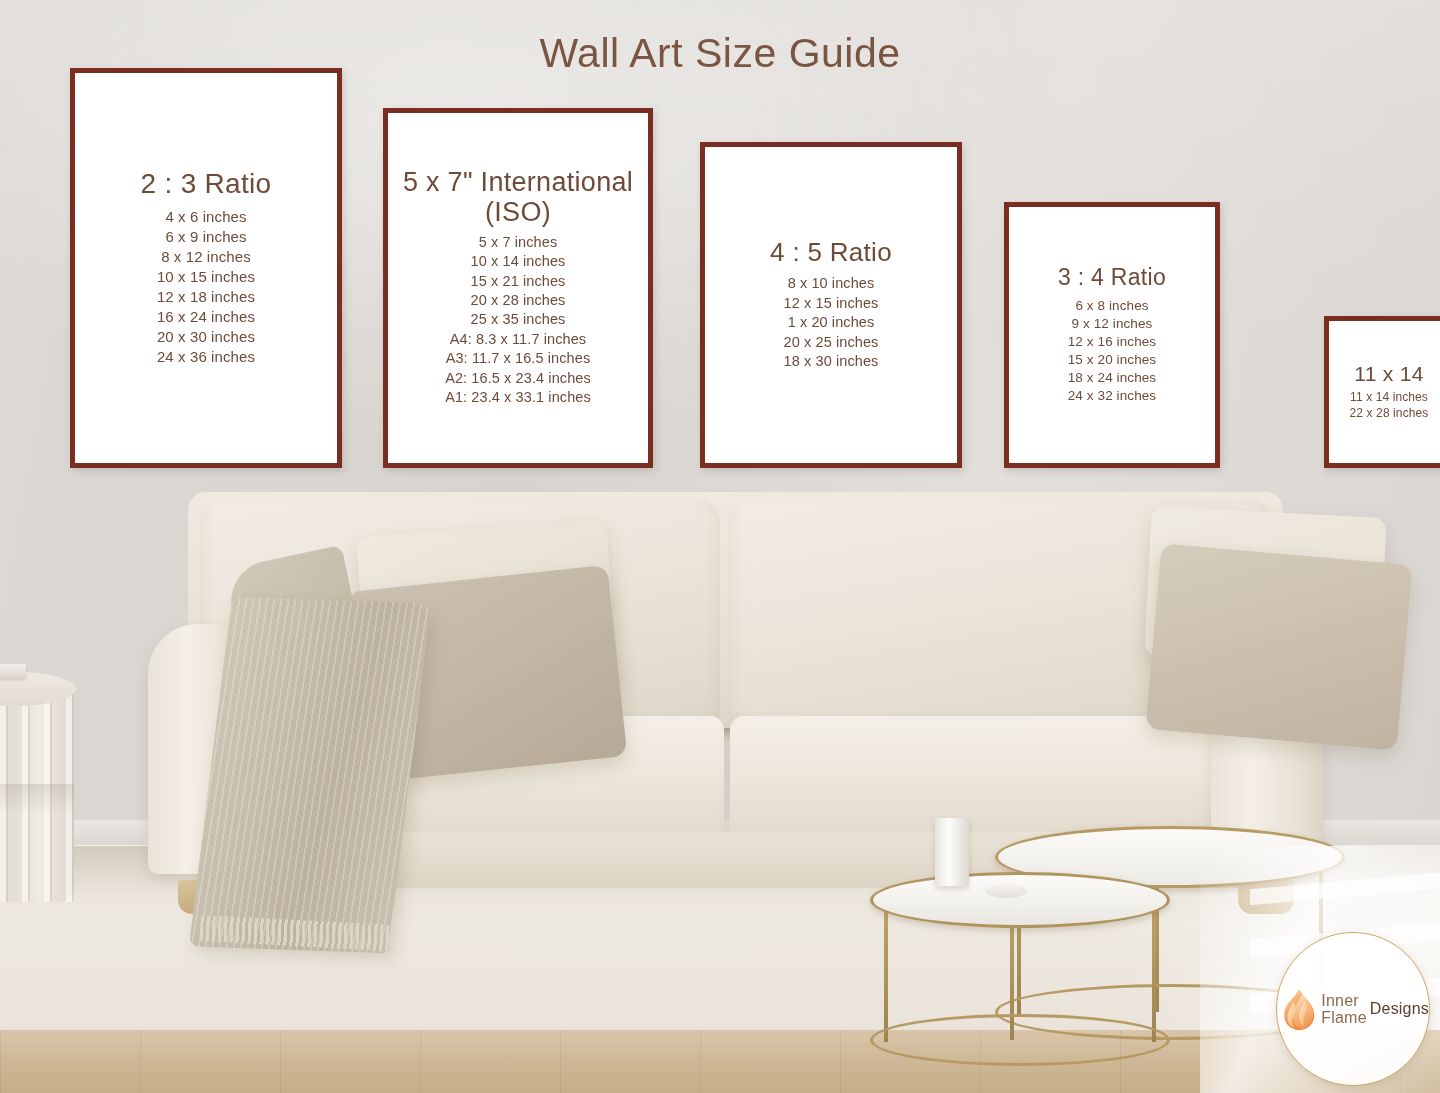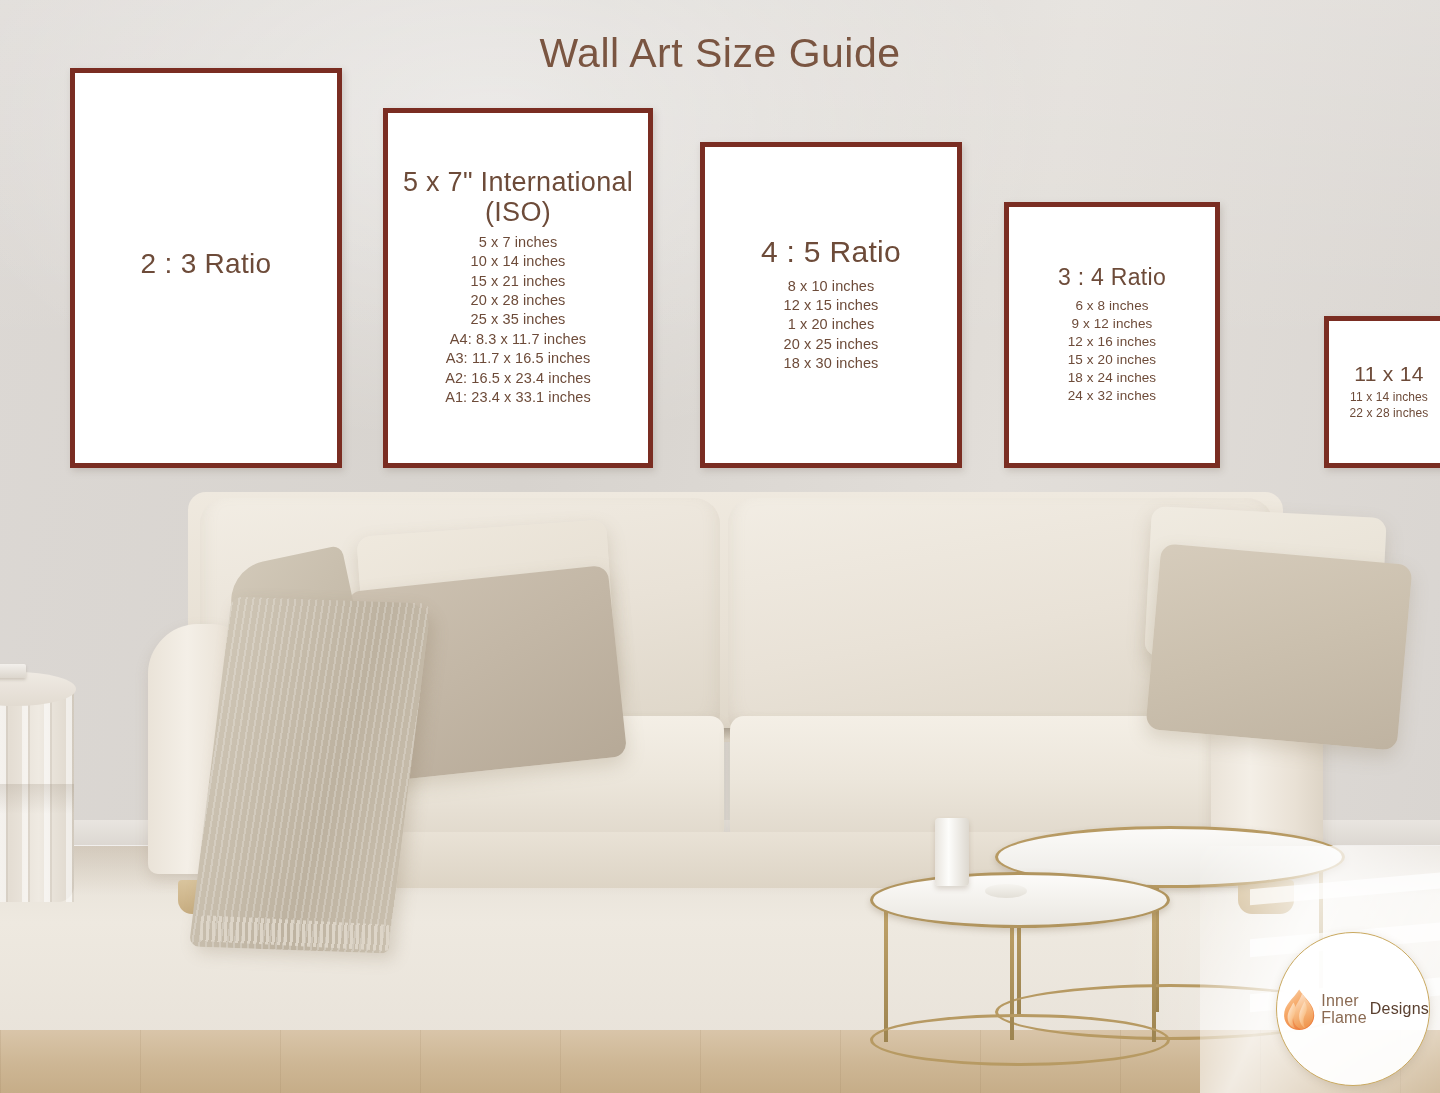--- a/index.html
+++ b/index.html
@@ -224,21 +224,21 @@
 
   #frame-1{left:70px;top:68px;width:272px;height:400px;}
   #frame-1 .f-title{font-size:28px;margin-bottom:8px;}
   #frame-1 .f-list li{font-size:15px;}
 
   #frame-2{left:383px;top:108px;width:270px;height:360px;}
   #frame-2 .f-title{font-size:27px;margin-bottom:6px;}
   #frame-2 .f-list li{font-size:14.5px;}
 
   #frame-3{left:700px;top:142px;width:262px;height:326px;}
-  #frame-3 .f-title{font-size:30px;margin-bottom:8px;}
+  #frame-3 .f-title{font-size:26px;margin-bottom:8px;}
   #frame-3 .f-list li{font-size:14.5px;}
 
   #frame-4{left:1004px;top:202px;width:216px;height:266px;}
   #frame-4 .f-title{font-size:23px;margin-bottom:7px;}
   #frame-4 .f-list li{font-size:13.5px;}
 
   #frame-5{left:1324px;top:316px;width:130px;height:152px;}
   #frame-5 .f-title{font-size:21px;margin-bottom:4px;}
   #frame-5 .f-list li{font-size:12px;}
 
@@ -330,20 +330,30 @@
   <div class="sunbeam"></div>
   <div class="sunstripe" style="right:-20px;top:880px;width:210px;height:16px;"></div>
   <div class="sunstripe" style="right:-20px;top:930px;width:210px;height:18px;"></div>
   <div class="sunstripe" style="right:-20px;top:985px;width:210px;height:18px;"></div>
 
   <div class="page-title">Wall Art Size Guide</div>
 
   <div class="frame" id="frame-1">
     <div class="frame-inner">
       <div class="f-title">2 : 3 Ratio</div>
+      <ul class="f-list">
+          <li>4 x 6 inches</li>
+          <li>6 x 9 inches</li>
+          <li>8  x 12 inches</li>
+          <li>10 x 15 inches</li>
+          <li>12 x 18 inches</li>
+          <li>16 x 24 inches</li>
+          <li>20 x 30 inches</li>
+          <li>24 x 36 inches</li>
+        </ul>
     </div>
   </div>
 
   <div class="frame" id="frame-2">
     <div class="frame-inner">
       <div class="f-title">5 x 7" International (ISO)</div>
       <ul class="f-list">
           <li>5 x 7 inches</li>
           <li>10 x 14 inches</li>
           <li>15 x 21 inches</li>

